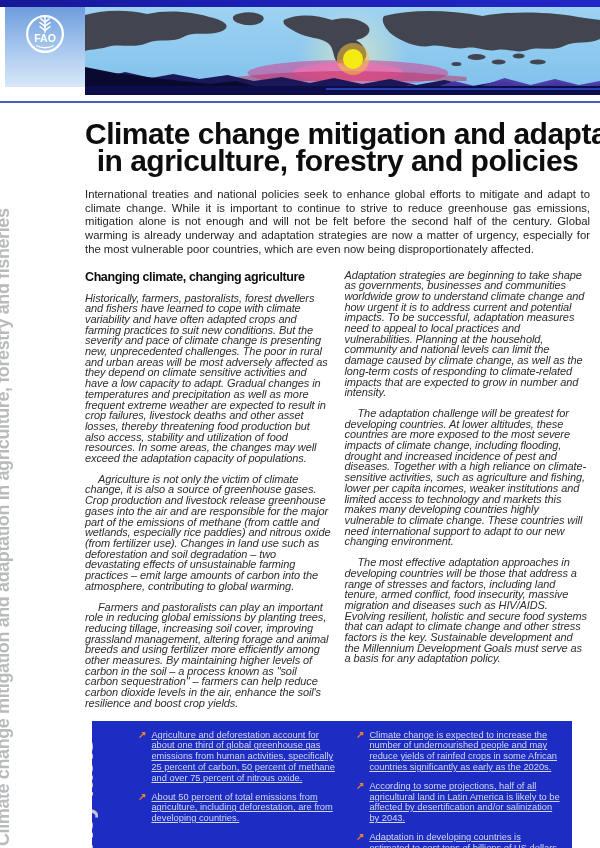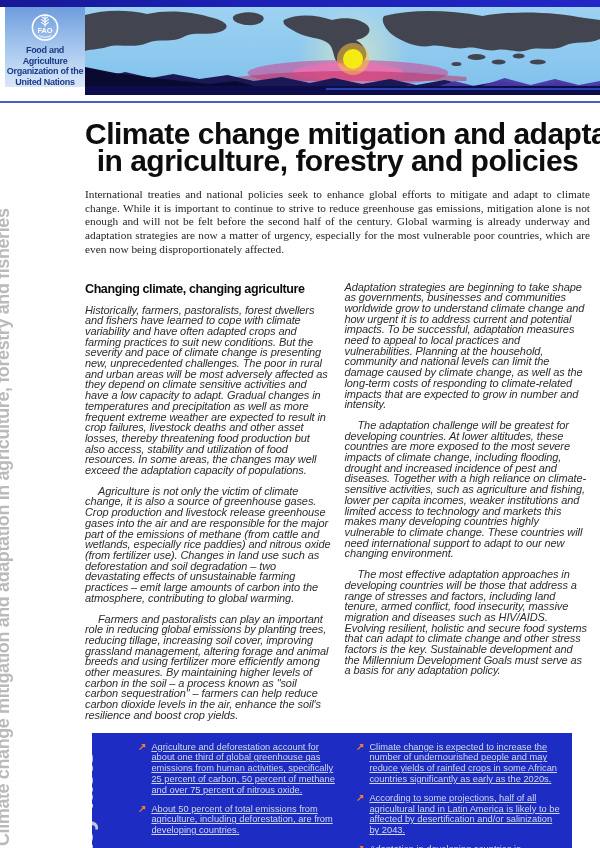--- a/index.html
+++ b/index.html
@@ -28,23 +28,23 @@
     position:absolute; left:14px; bottom:2px;
     transform-origin:left bottom; transform:rotate(-90deg);
     white-space:nowrap; font-weight:bold; font-size:18px; letter-spacing:-0.4px;
     color:#b8babc;
   }
 
   
   .content { margin:0 10px 0 85px; width:505px; }
   .title { margin-top:17px; text-align:center; color:#0d0d0d; font-size:30px; line-height:27px; letter-spacing:-0.5px; font-weight:bold; }
   .title span { white-space:nowrap; }
-  .intro { margin-top:14px; font-size:11.3px; line-height:13.7px; color:#222426; text-align:justify;font-family:Liberation Serif, serif; }
+  .intro { margin-top:14px; font-size:11.3px; line-height:13.7px; color:#222426; text-align:justify; }
 
-  .cols { display:flex; gap:14px; margin-top:25px; }
+  .cols { display:flex; gap:14px; margin-top:13px; }
   .col { flex:1 1 0; }
   .col h2 { font-size:12.5px; letter-spacing:-0.4px; color:#0d0d0d; white-space:nowrap; margin-bottom:9px; }
   .col p { font-size:11px; line-height:10.7px; letter-spacing:-0.1px; color:#2b2d30;font-style:italic; }
   .col p + p { margin-top:10px; text-indent:13px; }
 
   
   .keyfacts {
     position:relative; margin:12px 0 0 92px; width:480px; height:134px;
     background:#1d2dc3; overflow:hidden;
     padding:9px 12px 6px 46px; display:flex; gap:14px;
@@ -75,25 +75,20 @@
           <path d="M24,11 L19.5,7.5"></path>
             <path d="M24,11 L28.5,7.5"></path>
           <path d="M24,15.5 L18.5,11.5"></path>
             <path d="M24,15.5 L29.5,11.5"></path>
           <path d="M24,20 L18.5,16"></path>
             <path d="M24,20 L29.5,16"></path>
         </g>
         <text x="24" y="33" text-anchor="middle" font-family="Liberation Sans, sans-serif" font-size="11.5" font-weight="bold" fill="#ffffff">FAO</text>
         <path d="M14.5,36.5 Q24,41.5 33.5,36.5" fill="none" stroke="#ffffff" stroke-width="1.4"></path>
       </svg>
-      <div class="org-name">
-        <div>Food and Agriculture</div>
-        <div>Organization of the</div>
-        <div>United Nations</div>
-      </div>
     </div>
 
     <div class="banner">
       <svg viewBox="0 0 513 88" preserveAspectRatio="none">
         <defs>
           <linearGradient id="sky" x1="0" y1="0" x2="0" y2="1">
             <stop offset="0" stop-color="#9ed2f2"></stop>
               <stop offset="1" stop-color="#7fc0ec"></stop>
           </linearGradient>
           <radialGradient id="glow" cx="0.5" cy="0.5" r="0.5">

